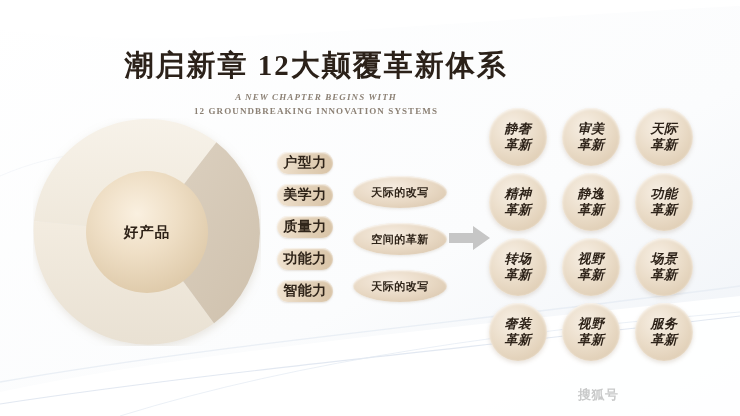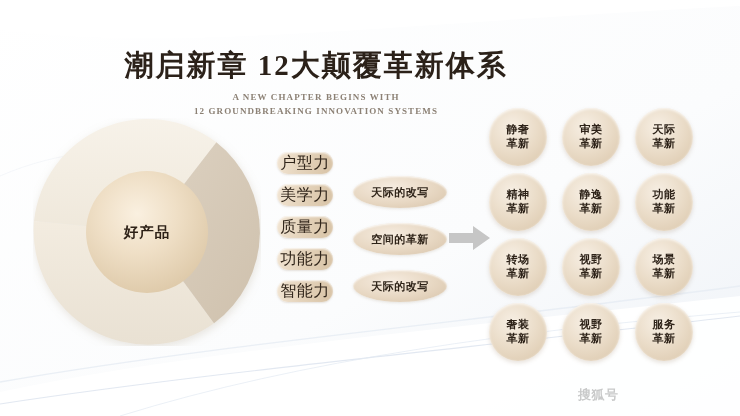--- a/index.html
+++ b/index.html
@@ -51,21 +51,21 @@
   }
   .sub-title-1, .sub-title-2 {
     font-family: "Liberation Serif", "DejaVu Serif", serif;
     font-size: 9px;
     font-weight: bold;
     letter-spacing: 1.1px;
     color: #8c8175;
     line-height: 1.55;
     white-space: nowrap;
   }
-  .sub-title-1 { margin-top: 9px; }
+  .sub-title-1 { margin-top: 9px; font-style: italic; }
 
   
   .donut-wrap {
     position: absolute;
     left: 33px;
     top: 118px;
     width: 228px;
     height: 228px;
   }
   .donut-svg { display: block; width: 228px; height: 228px; }
@@ -93,22 +93,22 @@
     flex-direction: column;
     gap: 10px;
   }
   .pill {
     width: 56px;
     height: 22px;
     border-radius: 11px;
     display: flex;
     align-items: center;
     justify-content: center;
-    font-size: 16px;
-    font-weight: normal;
+    font-size: 14px;
+    font-weight: bold;
     color: #30251a;
     letter-spacing: 0.5px;
     background: linear-gradient(100deg, #f2e5d3 0%, #e4d3bb 45%, #d8c3a6 100%);
     box-shadow: inset 0 1px 2px rgba(255,255,255,0.85),
                 0 1px 2px rgba(140,115,85,0.20);
   }
 
   
   .col-ellipses {
     position: absolute;
@@ -162,25 +162,26 @@
     border-radius: 50%;
     display: flex;
     flex-direction: column;
     align-items: center;
     justify-content: center;
     background: radial-gradient(circle at 40% 33%, #f7efe4 0%, #eadcc8 48%, #d9c5a9 100%);
     box-shadow: inset 0 1px 3px rgba(255,255,255,0.85),
                 0 2px 4px rgba(150,125,95,0.22);
   }
   .circ span {
-    font-size: 11px;
+    font-size: 13px;
     font-weight: bold;
     color: #2d2218;
     line-height: 1.25;
     letter-spacing: 0.6px;
+    font-style: italic;
   }
 
   
   .watermark {
     position: absolute;
     font-size: 13px;
     font-weight: bold;
     color: rgba(120,120,120,0.40);
     white-space: nowrap;
     letter-spacing: 0.5px;

